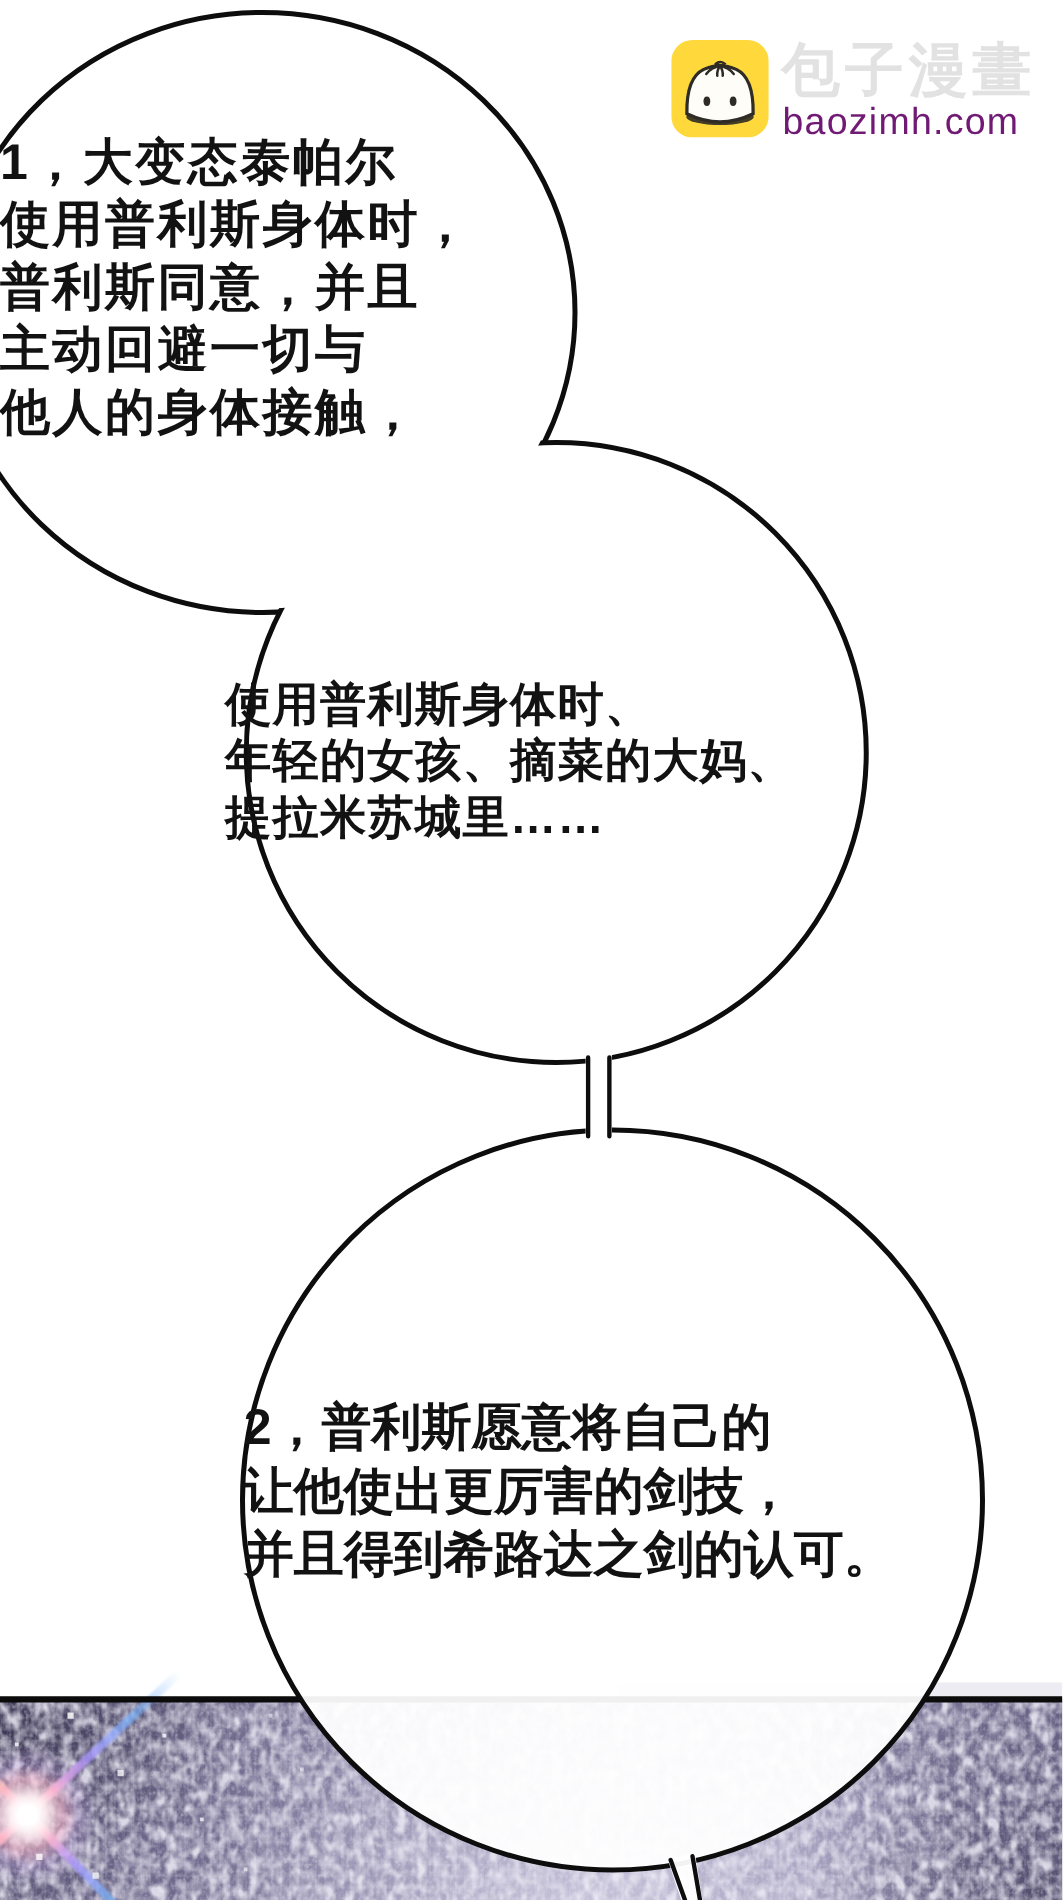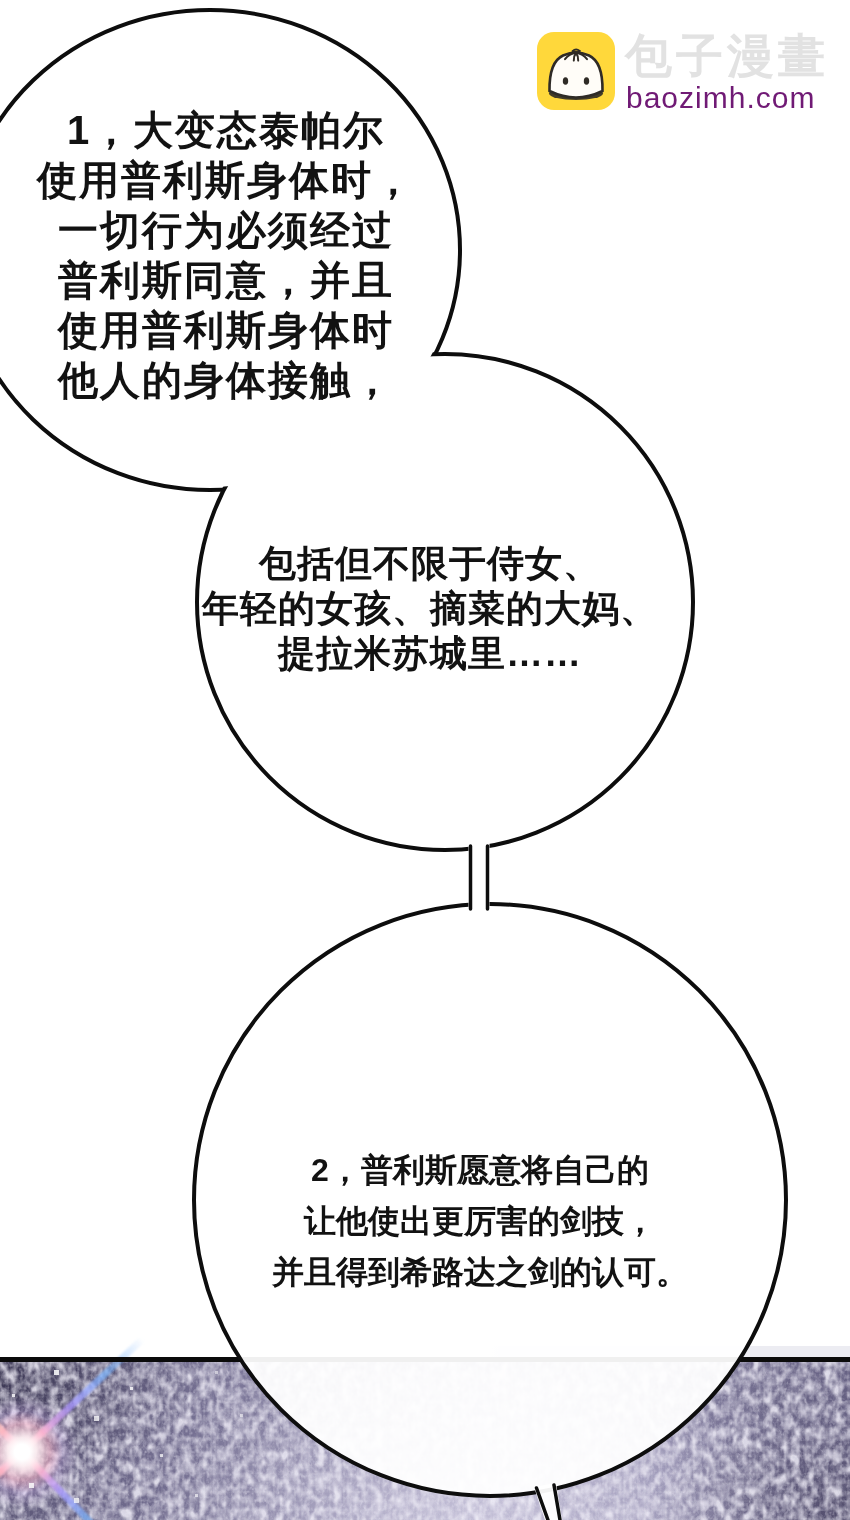--- a/index.html
+++ b/index.html
@@ -33,24 +33,24 @@
       95px 58px 0 1px rgba(255,255,255,.75), 160px 95px 0 0 rgba(255,255,255,.7),
       30px 125px 0 1px rgba(255,255,255,.8), 195px 135px 0 0 rgba(255,255,255,.6),
       240px 55px 0 0 rgba(255,255,255,.55), 12px 35px 0 0 rgba(255,255,255,.8),
       75px 140px 0 1px rgba(255,255,255,.7), 215px 12px 0 0 rgba(255,255,255,.5);}
   .panel-strip{position:absolute;left:380px;top:1346px;width:470px;height:13px;
     background:linear-gradient(90deg, rgba(236,236,242,0), #ececf2 30%);}
   .panel-border{position:absolute;left:0;top:1357px;width:850px;height:5px;background:#0b0b0b;}
 
   
   .bubbles-svg{position:absolute;left:0;top:0;}
-  .bubble-text{position:absolute;text-align:center;font-weight:bold;color:#121212;}
+  .bubble-text{position:absolute;font-weight:bold;color:#121212;}
   .b1{left:0px;  top:105px;  width:452px;font-size:40px;line-height:50px;letter-spacing:2px;}
   .b2{left:180px;top:541px;  width:500px;font-size:37px;line-height:45px;letter-spacing:1px;}
-  .b3{left:210px;top:1117px; width:540px;font-size:32px;line-height:51px;letter-spacing:0px;margin-top:28px;}
+  .b3{left:195px;top:1117px; width:540px;font-size:40px;line-height:51px;letter-spacing:0px;}
 
   
   .logo{position:absolute;left:537px;top:32px;width:300px;height:86px;}
   .logo-cn{position:absolute;left:88px;top:-2px;font-size:47px;line-height:52px;
     letter-spacing:4px;font-weight:600;color:#e2e2e2;white-space:nowrap;}
   .logo-en{position:absolute;left:89px;top:50px;font-size:30px;line-height:32px;
     letter-spacing:1px;color:#701a75;white-space:nowrap;}
 </style>
 </head>
 <body>
@@ -90,28 +90,27 @@
     <rect x="468.5" y="842" width="21" height="72" fill="#ffffff"></rect>
     <path d="M470.5 846 L470.5 909 M487.5 846 L487.5 909" stroke="#0d0d0d" stroke-width="3.5" stroke-linecap="round" fill="none"></path>
 
     <polygon points="534,1487 556,1483 562,1520 545,1520" fill="rgba(255,255,255,0.95)"></polygon>
     <path d="M536.5 1488 L548 1520 M554 1485 L560 1520" stroke="#0d0d0d" stroke-width="3.5" stroke-linecap="round" fill="none"></path>
   </svg>
 
   <div class="bubble-text b1">
     <div>1，大变态泰帕尔</div>
     <div>使用普利斯身体时，</div>
-    <div>一切行为必须经过</div>
     <div>普利斯同意，并且</div>
-    <div>使用普利斯身体时</div>
+    <div>主动回避一切与</div>
     <div>他人的身体接触，</div>
   </div>
 
   <div class="bubble-text b2">
-    <div>包括但不限于侍女、</div>
+    <div>使用普利斯身体时、</div>
     <div>年轻的女孩、摘菜的大妈、</div>
     <div>提拉米苏城里……</div>
   </div>
 
   <div class="bubble-text b3">
     <div>2，普利斯愿意将自己的</div>
     <div>让他使出更厉害的剑技，</div>
     <div>并且得到希路达之剑的认可。</div>
   </div>
 

